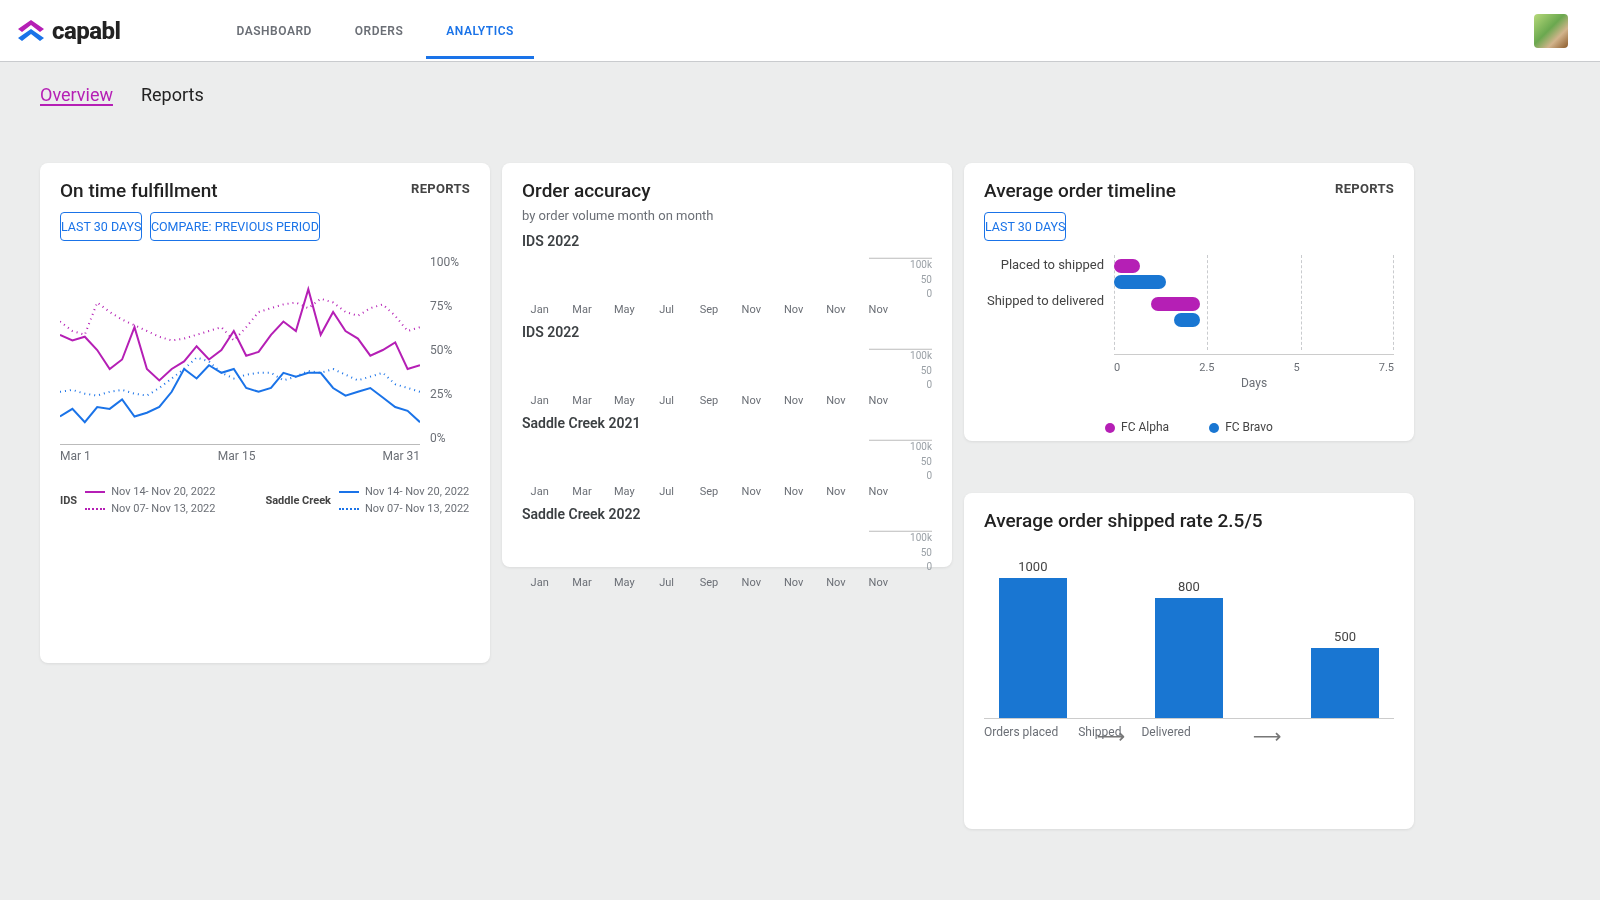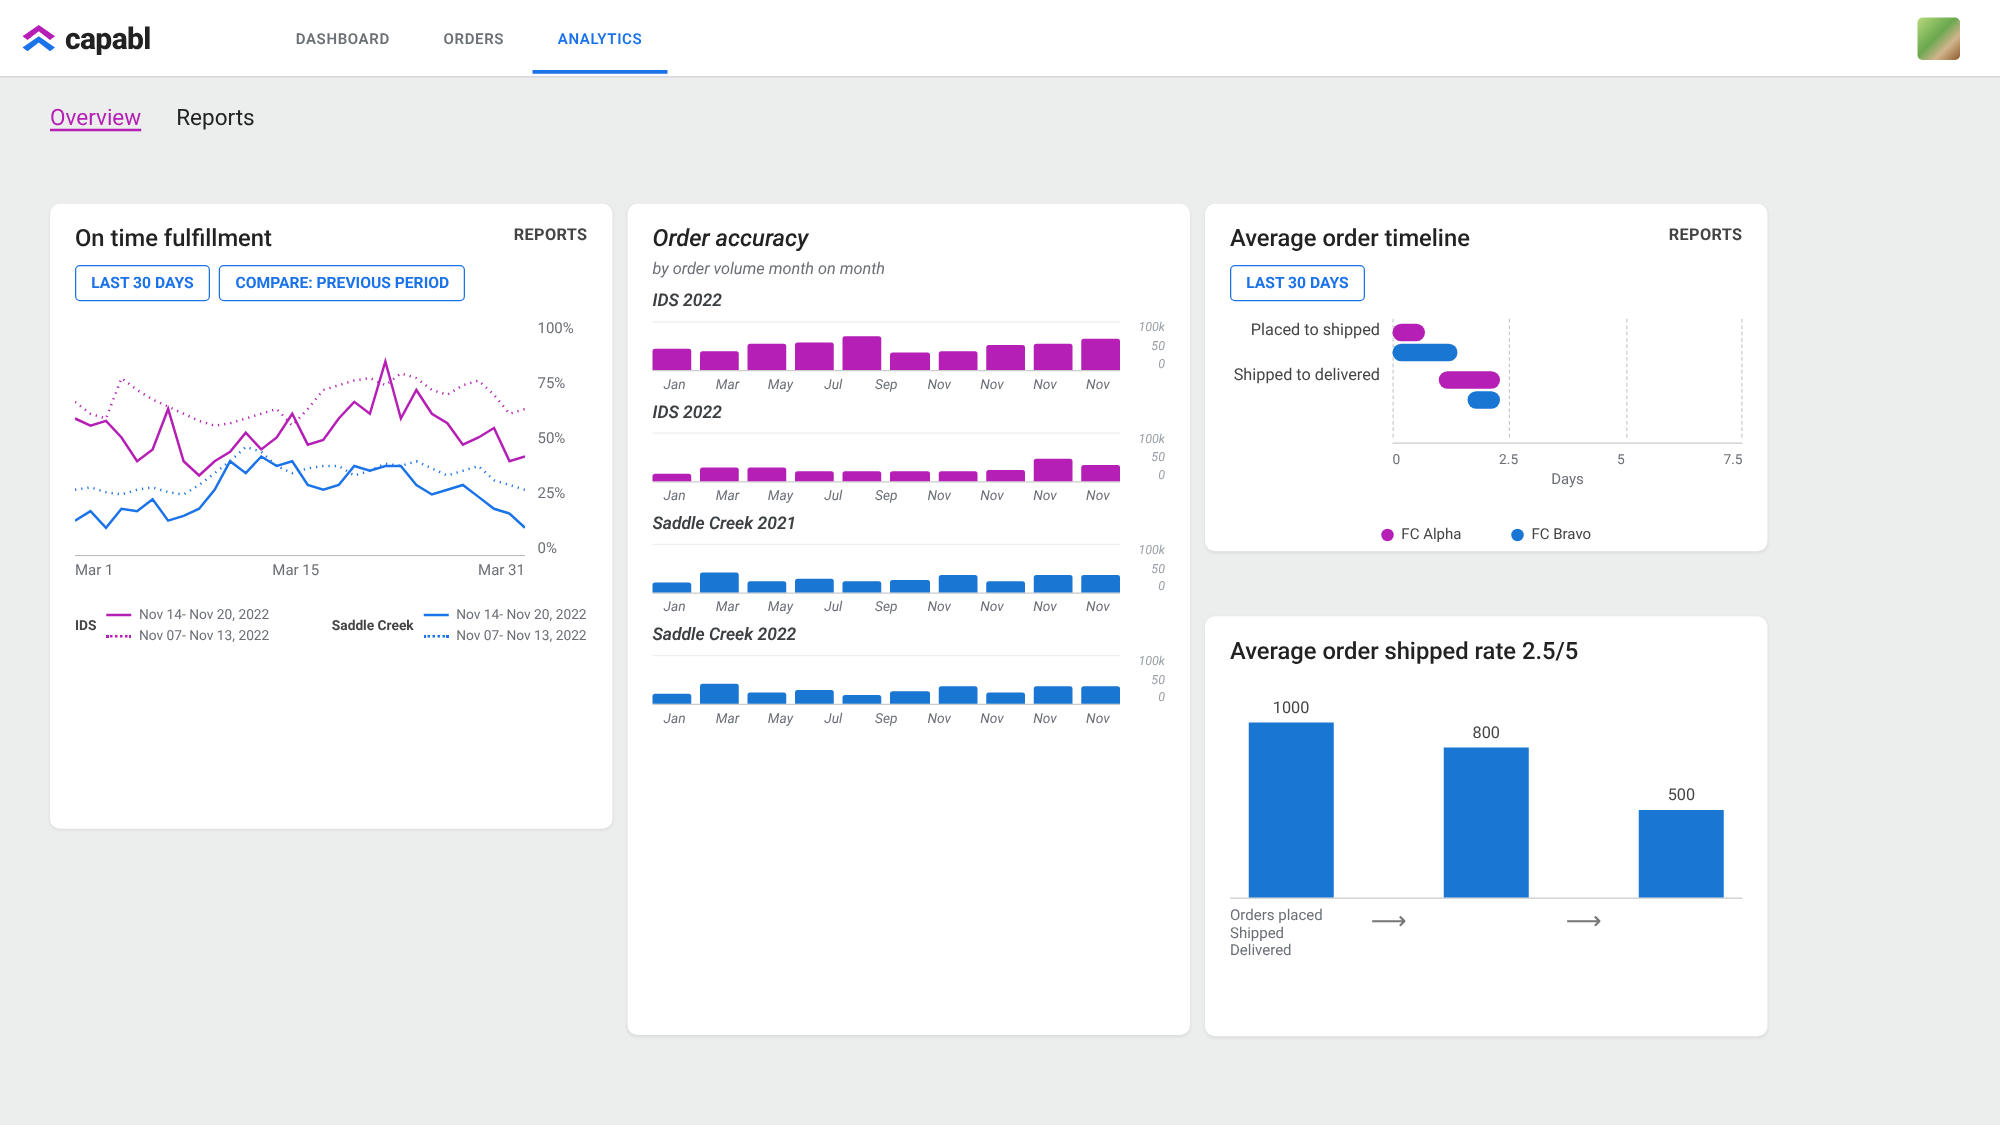--- a/index.html
+++ b/index.html
@@ -70,42 +70,42 @@
     padding:16px 20px;position:relative;margin-top:40px;
   }
   .card h2{margin:0 0 10px;font-size:19px;font-weight:500;}
   .card h3{margin:4px 0 8px;font-size:14px;font-weight:600;color:#3c4043;}
   .sub{color:var(--muted);font-size:13px;margin:-4px 0 10px;}
   .reports-link{
     position:absolute;right:20px;top:18px;font-weight:700;font-size:13px;color:#444;letter-spacing:.3px;cursor:pointer;
   }
   .pill{
     display:inline-block;border:1.5px solid var(--blue);color:var(--blue);
-    font-weight:700;font-size:12.5px;padding:6px 12px;border-radius:4px;margin-right:4px;cursor:pointer;
+    font-weight:400;font-size:12.5px;padding:6px 0;border-radius:4px;margin-right:4px;cursor:pointer;
   }
   
   .right-col{display:flex;flex-direction:column;gap:12px;}
   
   #otf-card{height:500px;}
   .otf-body{display:flex;margin-top:14px;}
   .otf-plot{flex:1;position:relative;height:190px;}
   .otf-plot svg{position:absolute;inset:0;}
   .otf-plot .xaxis{position:absolute;left:0;right:0;bottom:-18px;display:flex;justify-content:space-between;color:var(--muted);font-size:12px;}
   .otf-y{width:50px;display:flex;flex-direction:column;justify-content:space-between;align-items:flex-start;height:190px;color:var(--muted);font-size:12px;padding-left:10px;}
   .otf-legend{margin-top:40px;display:flex;gap:50px;font-size:11px;color:#6b6f76;align-items:flex-start;}
   .otf-legend .group{display:flex;align-items:center;gap:8px;}
   .otf-legend .provider{font-weight:700;color:#444;}
   .lines{display:flex;flex-direction:column;gap:4px;}
   .line-sample{display:flex;align-items:center;gap:6px;text-align:right;}
   .swatch{width:20px;height:0;border-top:2px solid;display:inline-block;}
   .dotted{border-top-style:dotted;}
   
-  #oa-card{height:665px;font-style:italic;}
+  #oa-card{height:404px;}
   .oa-section{margin-bottom:8px;}
-  .oa-chart{display:flex;align-items:flex-end;}
+  .oa-chart{display:flex;align-items:flex-end;flex-direction:column;}
   .bars9{flex:1;display:flex;align-items:flex-end;gap:7px;height:40px;border-top:1px solid #eee;border-bottom:1px solid #ccc;}
   .bars9 .b{flex:1;border-radius:2px 2px 0 0;}
   .bars9.purple .b{background:var(--purple);}
   .bars9.blue .b{background:var(--blue-bar);}
   .oa-y{width:36px;display:flex;flex-direction:column;align-items:flex-end;height:40px;justify-content:space-between;font-size:10px;color:var(--light-muted);padding-left:4px;}
   .oa-x{display:flex;gap:7px;margin-top:4px;margin-right:36px;font-size:11px;color:var(--muted);}
   .oa-x span{flex:1;text-align:center;}
   
   #timeline-card{height:278px;}
   .tl-body{display:flex;margin-top:14px;position:relative;}
@@ -118,21 +118,21 @@
   .tl-xlabel{text-align:center;margin-top:2px;color:var(--muted);font-size:12px;margin-left:130px;}
   .tl-legend{margin-top:30px;display:flex;justify-content:center;gap:40px;font-size:12px;color:#444;}
   .dot{width:10px;height:10px;border-radius:50%;display:inline-block;margin-right:6px;vertical-align:middle;}
   
   #funnel-card{height:336px;}
   .funnel-body{display:flex;align-items:flex-end;justify-content:space-around;height:165px;margin-top:22px;border-bottom:1px solid #ccc;}
   .funnel-col{display:flex;flex-direction:column;align-items:center;}
   .funnel-val{font-size:13px;color:#444;margin-bottom:4px;}
   .funnel-bar{width:68px;background:var(--blue-bar);}
   .arrow{display:flex;align-items:center;color:#777;font-size:20px;}
-  .funnel-x{display:flex;justify-content:flex-start;margin-top:6px;font-size:12px;color:var(--muted);flex-direction:column;}
+  .funnel-x{display:flex;justify-content:flex-start;margin-top:6px;font-size:12px;color:var(--muted);}
   .funnel-x .spacer{width:20px;}
 </style>
 </head>
 <body>
 
 <header class="topnav">
   <div class="logo">
     <svg width="26" height="22" viewBox="0 0 26 22">
       <polygon points="13,0 26,9 22,12 13,5 4,12 0,9" fill="#b51fb5"></polygon>
       <polygon points="13,9 26,18 22,21 13,14 4,21 0,18" fill="#1a73e8"></polygon>

